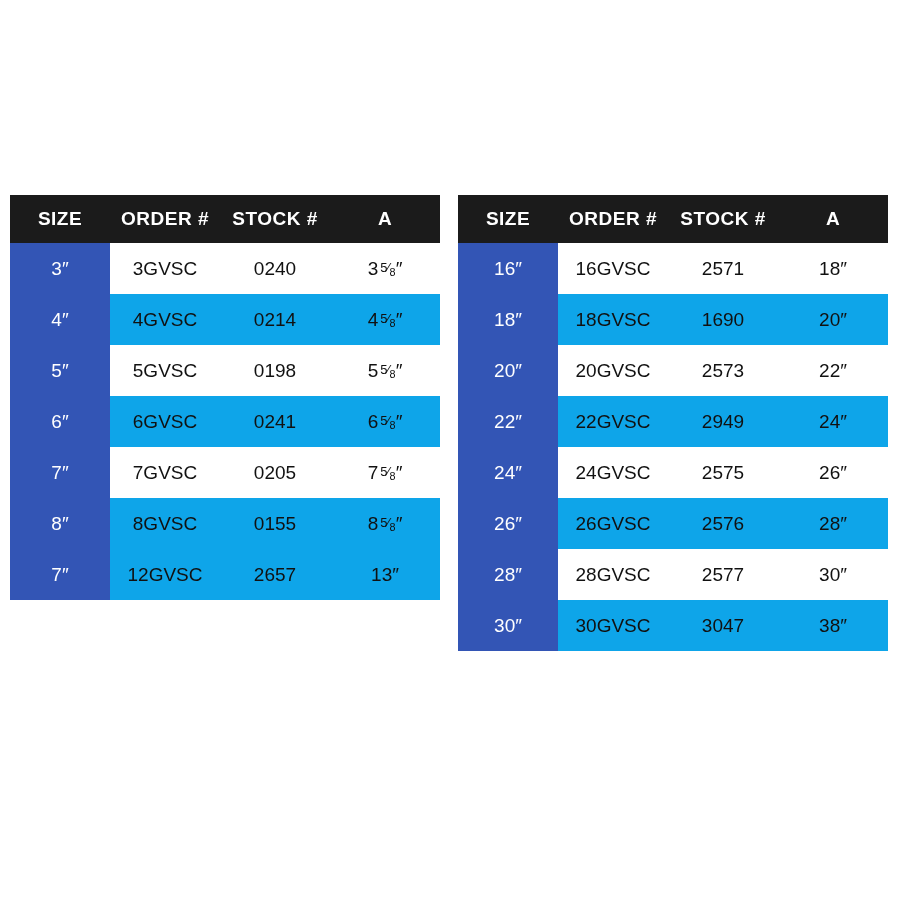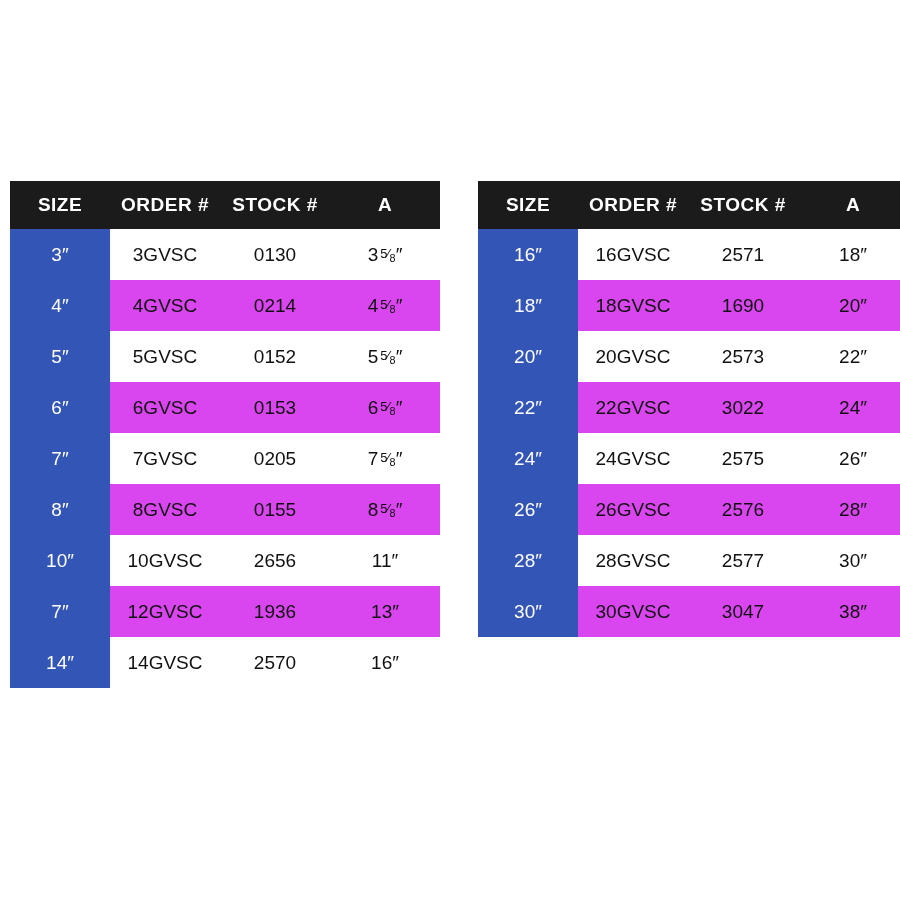--- a/index.html
+++ b/index.html
@@ -12,28 +12,27 @@
   }
   #page {
     position: relative;
     width: 900px;
     height: 900px;
     background: #ffffff;
     overflow: hidden;
   }
   .tables-wrap {
     position: absolute;
-    top: 181px;
+    top: 195px;
     left: 0;
     width: 900px;
     display: flex;
     flex-direction: row;
     align-items: flex-start;
     justify-content: flex-start;
-    gap: 20px;
   }
   .spec-table {
     border-collapse: collapse;
     table-layout: fixed;
   }
   .table-left {
     margin-left: 10px;
     width: 430px;
   }
   .table-right {
@@ -56,21 +55,21 @@
     height: 51px;
     padding: 0;
     text-align: center;
     vertical-align: middle;
     font-size: 19px;
     color: #111111;
     border: none;
     background: #ffffff;
   }
   .spec-table tr.alt td {
-    background: #d946ef;
+    background: #0ea5e9;
   }
   .spec-table td.size-cell {
     background: #3355b5;
     color: #ffffff;
     font-size: 19px;
   }
   .spec-table tr.alt td.size-cell {
     background: #3355b5;
     color: #ffffff;
   }
@@ -108,70 +107,58 @@
           <th>SIZE</th>
           <th>ORDER #</th>
           <th>STOCK #</th>
           <th>A</th>
         </tr>
       </thead>
       <tbody id="left-body">
           <tr>
             <td class="size-cell">3″</td>
             <td>3GVSC</td>
-            <td>0130</td>
+            <td>0240</td>
             <td><span>3</span><span class="frac"><sup>5</sup>⁄<sub>8</sub></span><span class="inchmark">″</span></td>
           </tr>
           <tr class="alt">
             <td class="size-cell">4″</td>
             <td>4GVSC</td>
             <td>0214</td>
             <td><span>4</span><span class="frac"><sup>5</sup>⁄<sub>8</sub></span><span class="inchmark">″</span></td>
           </tr>
           <tr>
             <td class="size-cell">5″</td>
             <td>5GVSC</td>
-            <td>0152</td>
+            <td>0198</td>
             <td><span>5</span><span class="frac"><sup>5</sup>⁄<sub>8</sub></span><span class="inchmark">″</span></td>
           </tr>
           <tr class="alt">
             <td class="size-cell">6″</td>
             <td>6GVSC</td>
-            <td>0153</td>
+            <td>0241</td>
             <td><span>6</span><span class="frac"><sup>5</sup>⁄<sub>8</sub></span><span class="inchmark">″</span></td>
           </tr>
           <tr>
             <td class="size-cell">7″</td>
             <td>7GVSC</td>
             <td>0205</td>
             <td><span>7</span><span class="frac"><sup>5</sup>⁄<sub>8</sub></span><span class="inchmark">″</span></td>
           </tr>
           <tr class="alt">
             <td class="size-cell">8″</td>
             <td>8GVSC</td>
             <td>0155</td>
             <td><span>8</span><span class="frac"><sup>5</sup>⁄<sub>8</sub></span><span class="inchmark">″</span></td>
           </tr>
-          <tr>
-            <td class="size-cell">10″</td>
-            <td>10GVSC</td>
-            <td>2656</td>
-            <td>11″</td>
-          </tr>
           <tr class="alt">
             <td class="size-cell">7″</td>
             <td>12GVSC</td>
-            <td>1936</td>
+            <td>2657</td>
             <td>13″</td>
-          </tr>
-          <tr>
-            <td class="size-cell">14″</td>
-            <td>14GVSC</td>
-            <td>2570</td>
-            <td>16″</td>
           </tr>
         </tbody>
     </table>
 
     <table class="spec-table table-right">
       <colgroup>
         <col class="col-size">
           <col class="col-order">
           <col class="col-stock">
           <col class="col-a">
@@ -199,21 +186,21 @@
           </tr>
           <tr>
             <td class="size-cell">20″</td>
             <td>20GVSC</td>
             <td>2573</td>
             <td>22″</td>
           </tr>
           <tr class="alt">
             <td class="size-cell">22″</td>
             <td>22GVSC</td>
-            <td>3022</td>
+            <td>2949</td>
             <td>24″</td>
           </tr>
           <tr>
             <td class="size-cell">24″</td>
             <td>24GVSC</td>
             <td>2575</td>
             <td>26″</td>
           </tr>
           <tr class="alt">
             <td class="size-cell">26″</td>

